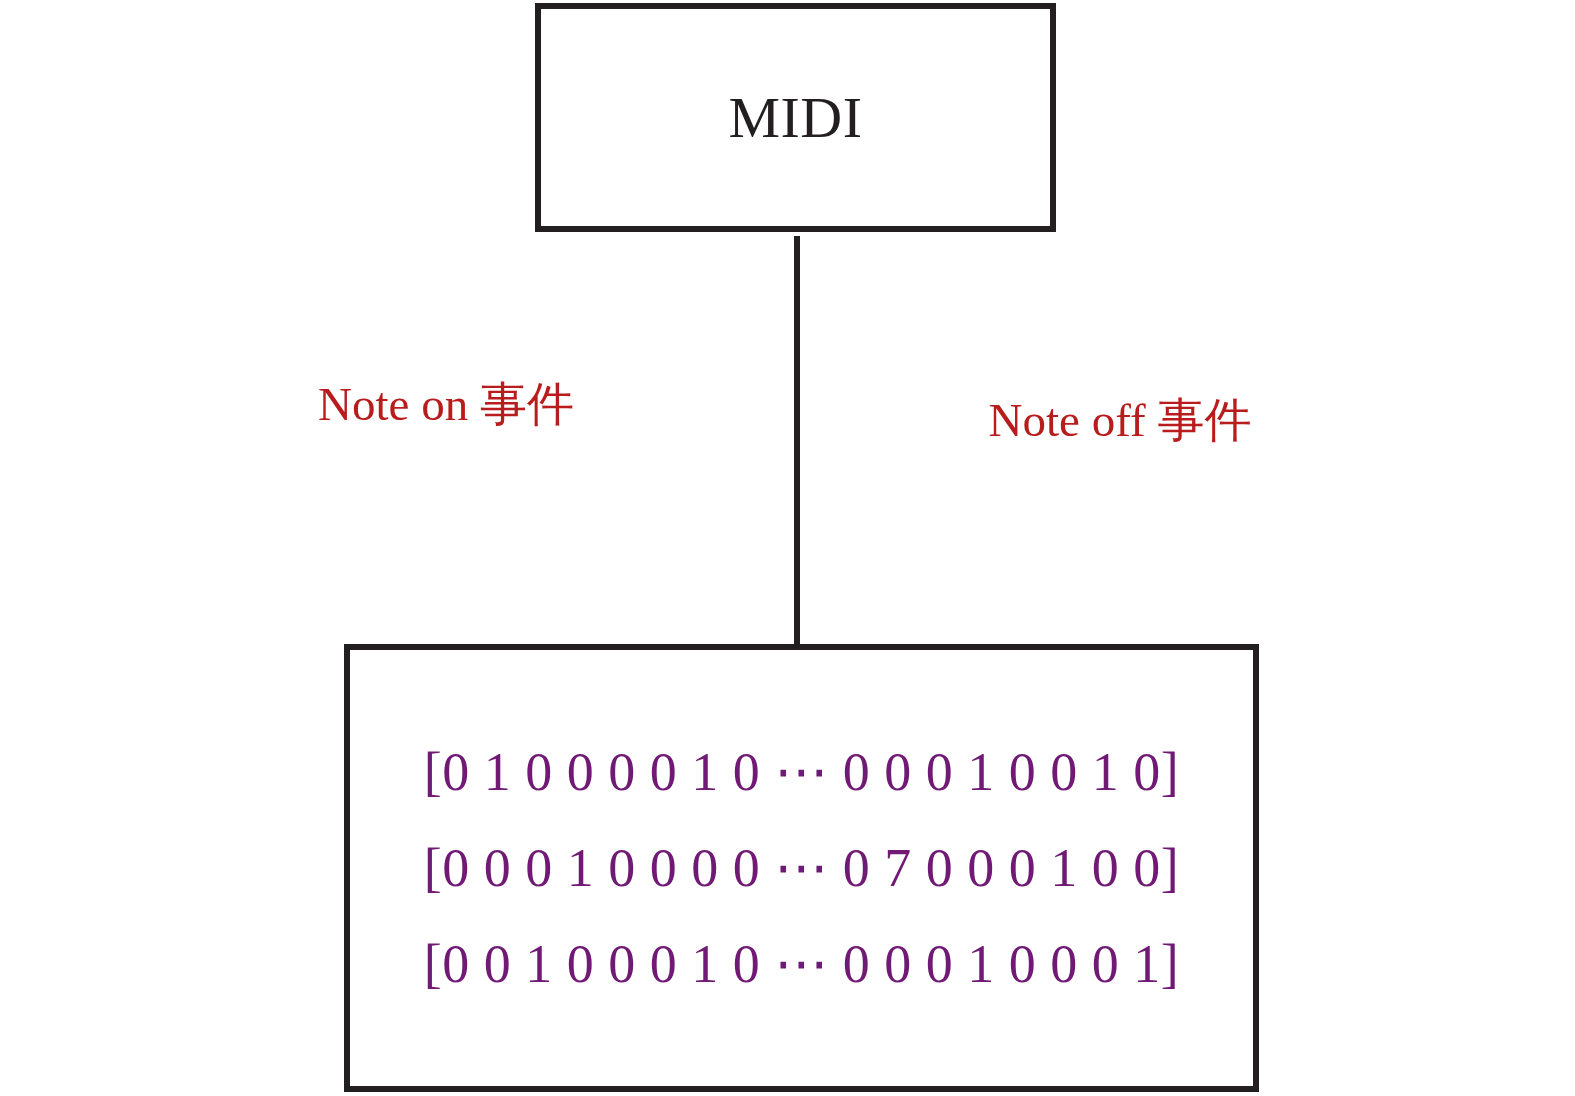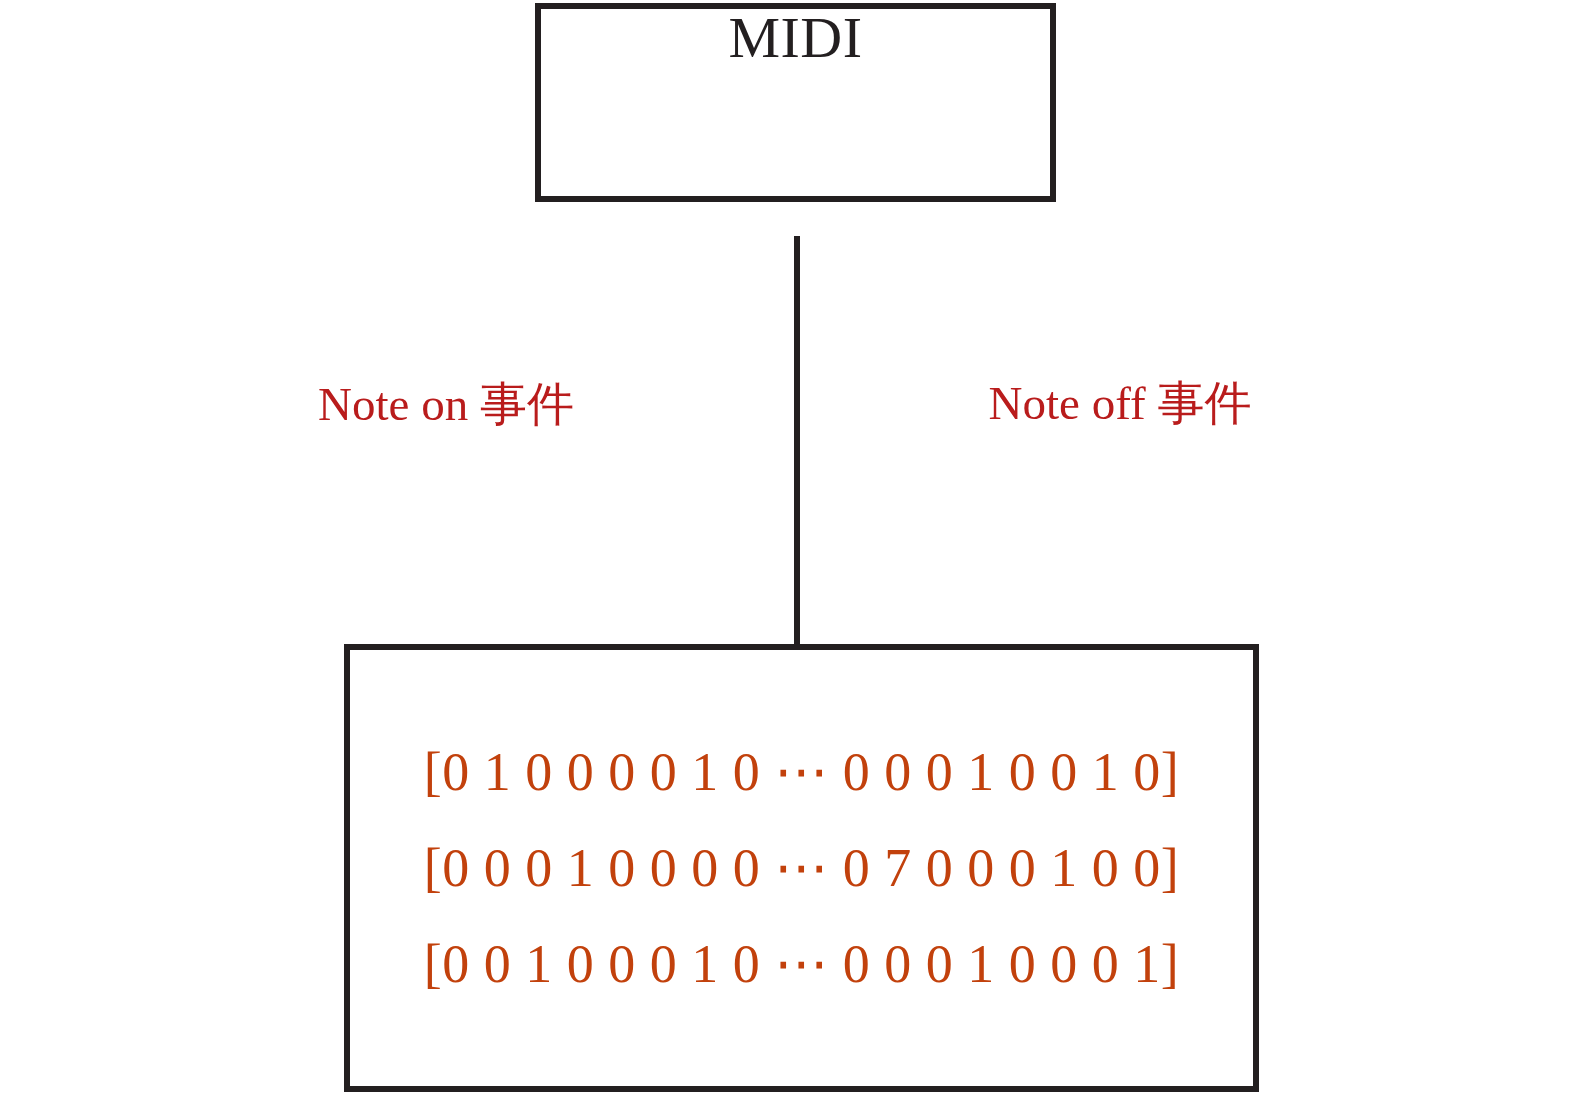--- a/index.html
+++ b/index.html
@@ -22,22 +22,23 @@
     position: absolute;
     box-sizing: border-box;
     border: 6px solid #231f20;
     background: #ffffff;
   }
 
   #midi-box {
     left: 535px;
     top: 3px;
     width: 521px;
-    height: 199px;
+    height: 229px;
     display: flex;
+    align-items: center;
     justify-content: center;
   }
 
   #midi-label {
     font-size: 58px;
     line-height: 1;
     letter-spacing: 0.5px;
     color: #231f20;
     white-space: nowrap;
   }
@@ -74,42 +75,42 @@
   }
 
   #label-note-on {
     left: 226px;
     top: 373px;
     width: 440px;
   }
 
   #label-note-off {
     left: 900px;
-    top: 372px;
+    top: 389px;
     width: 440px;
   }
 
   .edge-label-line1,
   .edge-label-line2 {
     display: block;
   }
 
   
   .matrix-row {
     font-size: 54px;
     line-height: 1;
     margin: 0;
     padding: 0;
     height: 96px;
     display: flex;
     align-items: center;
     justify-content: center;
     white-space: nowrap;
     letter-spacing: 0.5px;
-    color: #c2410c;
+    color: #701a75;
   }
 </style>
 </head>
 <body>
 
 <div id="canvas">
 
   <div class="box" id="midi-box">
     <span id="midi-label">MIDI</span>
   </div>

